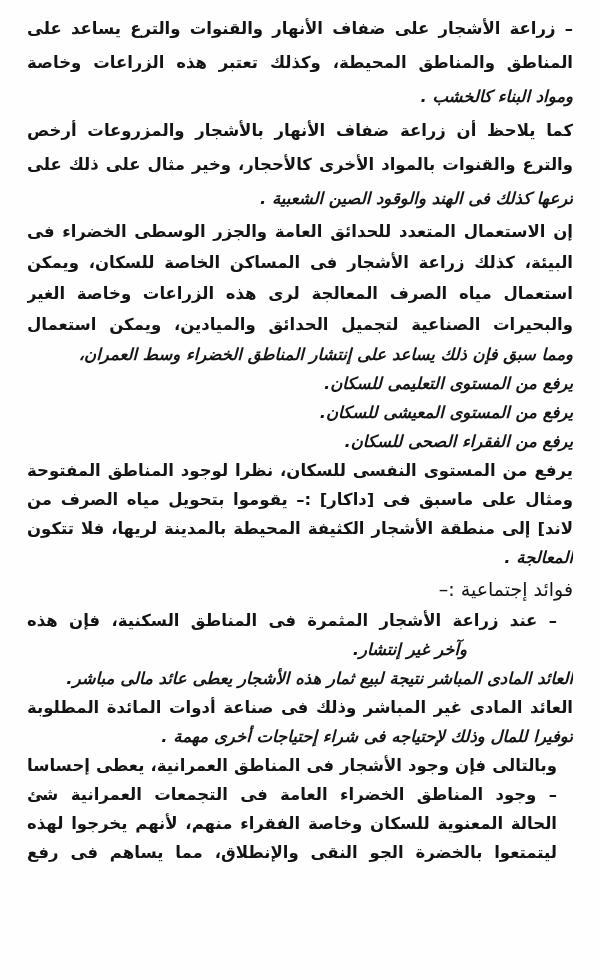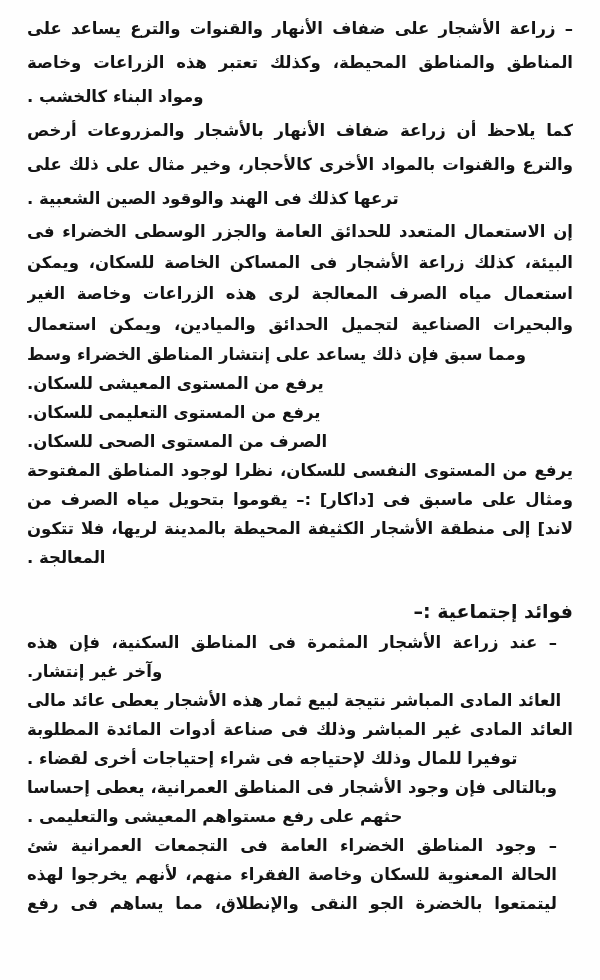--- a/index.html
+++ b/index.html
@@ -34,63 +34,63 @@
   .band-a { height: 34px; line-height: 34px; }
   .band-b { height: 31px; line-height: 31px; }
   .band-c { height: 29px; line-height: 29px; }
   
   .just {
     text-align: justify;
     text-align-last: justify;
   }
   
   .end {
-    text-align: left;
+    text-align: right;
+    font-style: italic;
   }
   
   .ind-1 { padding-right: 16px; }
   .ind-2 { padding-right: 106px; }
   .head {
-    margin-top: 24px;
+    margin-top: 2px;
     margin-bottom: 2px;
     height: 30px;
     line-height: 30px;
     font-size: 19px;
-    font-weight: 700;
+    font-weight: 400;
     text-align: right;
   }
 </style>
 </head>
 <body>
 
 <div class="sheet">
   <div class="text-col">
       <div class="line band-a just">– زراعة الأشجار على ضفاف الأنهار والقنوات والترع يساعد على عدم تآكل التربة فى هـــذه</div>
       <div class="line band-a just">المناطق والمناطق المحيطة، وكذلك تعتبر هذه الزراعات وخاصة الأشجار مصدرا هاما للوقود،</div>
       <div class="line band-a end">ومواد البناء كالخشب .</div>
       <div class="line band-a just">كما يلاحظ أن زراعة ضفاف الأنهار بالأشجار والمزروعات أرخص بكثير من تدبيش جانبى الأنهـــار</div>
       <div class="line band-a just">والترع والقنوات بالمواد الأخرى كالأحجار، وخير مثال على ذلك على ضفاف النيل فى مصر وجميع</div>
       <div class="line band-a end">ترعها كذلك فى الهند والوقود الصين الشعبية .</div>
       <div class="line band-b just">إن الاستعمال المتعدد للحدائق العامة والجزر الوسطى الخضراء فى الشوارع يعتبر أمر مهم جدا لحماية</div>
       <div class="line band-b just">البيئة، كذلك زراعة الأشجار فى المساكن الخاصة للسكان، ويمكن زيادة فى الحفـــاظ علـــى البيئـــة،</div>
       <div class="line band-b just">استعمال مياه الصرف المعالجة لرى هذه الزراعات وخاصة الغير مثمـــرة، وعمـــل الـــبرك الصناعيـــة</div>
       <div class="line band-b just">والبحيرات الصناعية لتجميل الحدائق والميادين، ويمكن استعمال المخلفات الصلبة لتســـميد الأشجـــار</div>
       <div class="line band-c end">ومما سبق فإن ذلك يساعد على إنتشار المناطق الخضراء وسط العمران، وبالتالى:–</div>
+      <div class="line band-c end">يرفع من المستوى التعليمى للسكان.</div>
       <div class="line band-c end">يرفع من المستوى المعيشى للسكان.</div>
-      <div class="line band-c end">يرفع من المستوى التعليمى للسكان.</div>
-      <div class="line band-c end">الصرف من المستوى الصحى للسكان.</div>
+      <div class="line band-c end">يرفع من الفقراء الصحى للسكان.</div>
       <div class="line band-c just">يرفع من المستوى النفسى للسكان، نظرا لوجود المناطق المفتوحة الخضراء لقضاء وقت الفراغ للترويح</div>
       <div class="line band-c just">ومثال على ماسبق فى [داكار] :– يقوموا بتحويل مياه الصرف من المنطقة السكنية المنخفضة [هارش</div>
       <div class="line band-c just">لاند] إلى منطقة الأشجار الكثيفة المحيطة بالمدينة لريها، فلا تتكون الـــبرك والمســـتنقعات فى المنطقـــة</div>
       <div class="line band-c end">المعالجة .</div>
       <div class="line head">فوائد إجتماعية :–</div>
       <div class="line band-c just ind-1">– عند زراعة الأشجار المثمرة فى المناطق السكنية، فإن هذه الأشجار تعطى عائد مادى مباشر</div>
       <div class="line band-c end ind-2">وآخر غير إنتشار.</div>
       <div class="line band-c end">العائد المادى المباشر نتيجة لبيع ثمار هذه الأشجار يعطى عائد مالى مباشر.</div>
       <div class="line band-c just">العائد المادى غير المباشر وذلك فى صناعة أدوات المائدة المطلوبة والوقود البديل للطهى، يعتـــبر</div>
-      <div class="line band-c end">توفيرا للمال وذلك لإحتياجه فى شراء إحتياجات أخرى لقضاء .</div>
+      <div class="line band-c end">توفيرا للمال وذلك لإحتياجه فى شراء إحتياجات أخرى مهمة .</div>
       <div class="line band-c just ind-1">وبالتالى فإن وجود الأشجار فى المناطق العمرانية، يعطى إحساسا بالأمان للسكان، ويساعد فى</div>
-      <div class="line band-c end">حثهم على رفع مستواهم المعيشى والتعليمى .</div>
       <div class="line band-c just ind-1">– وجود المناطق الخضراء العامة فى التجمعات العمرانية شئ أساسى ومهم جدا، وذلك لرفـــع</div>
       <div class="line band-c just ind-1">الحالة المعنوية للسكان وخاصة الفقراء منهم، لأنهم يخرجوا لهذه المناطق فى أوقـــات الفـــراغ</div>
       <div class="line band-c just ind-1">ليتمتعوا بالخضرة الجو النقى والإنطلاق، مما يساهم فى رفع الروح المعنوية والنفســـية لهـــم،</div>
     </div>
 </div>
 
 </body></html>

